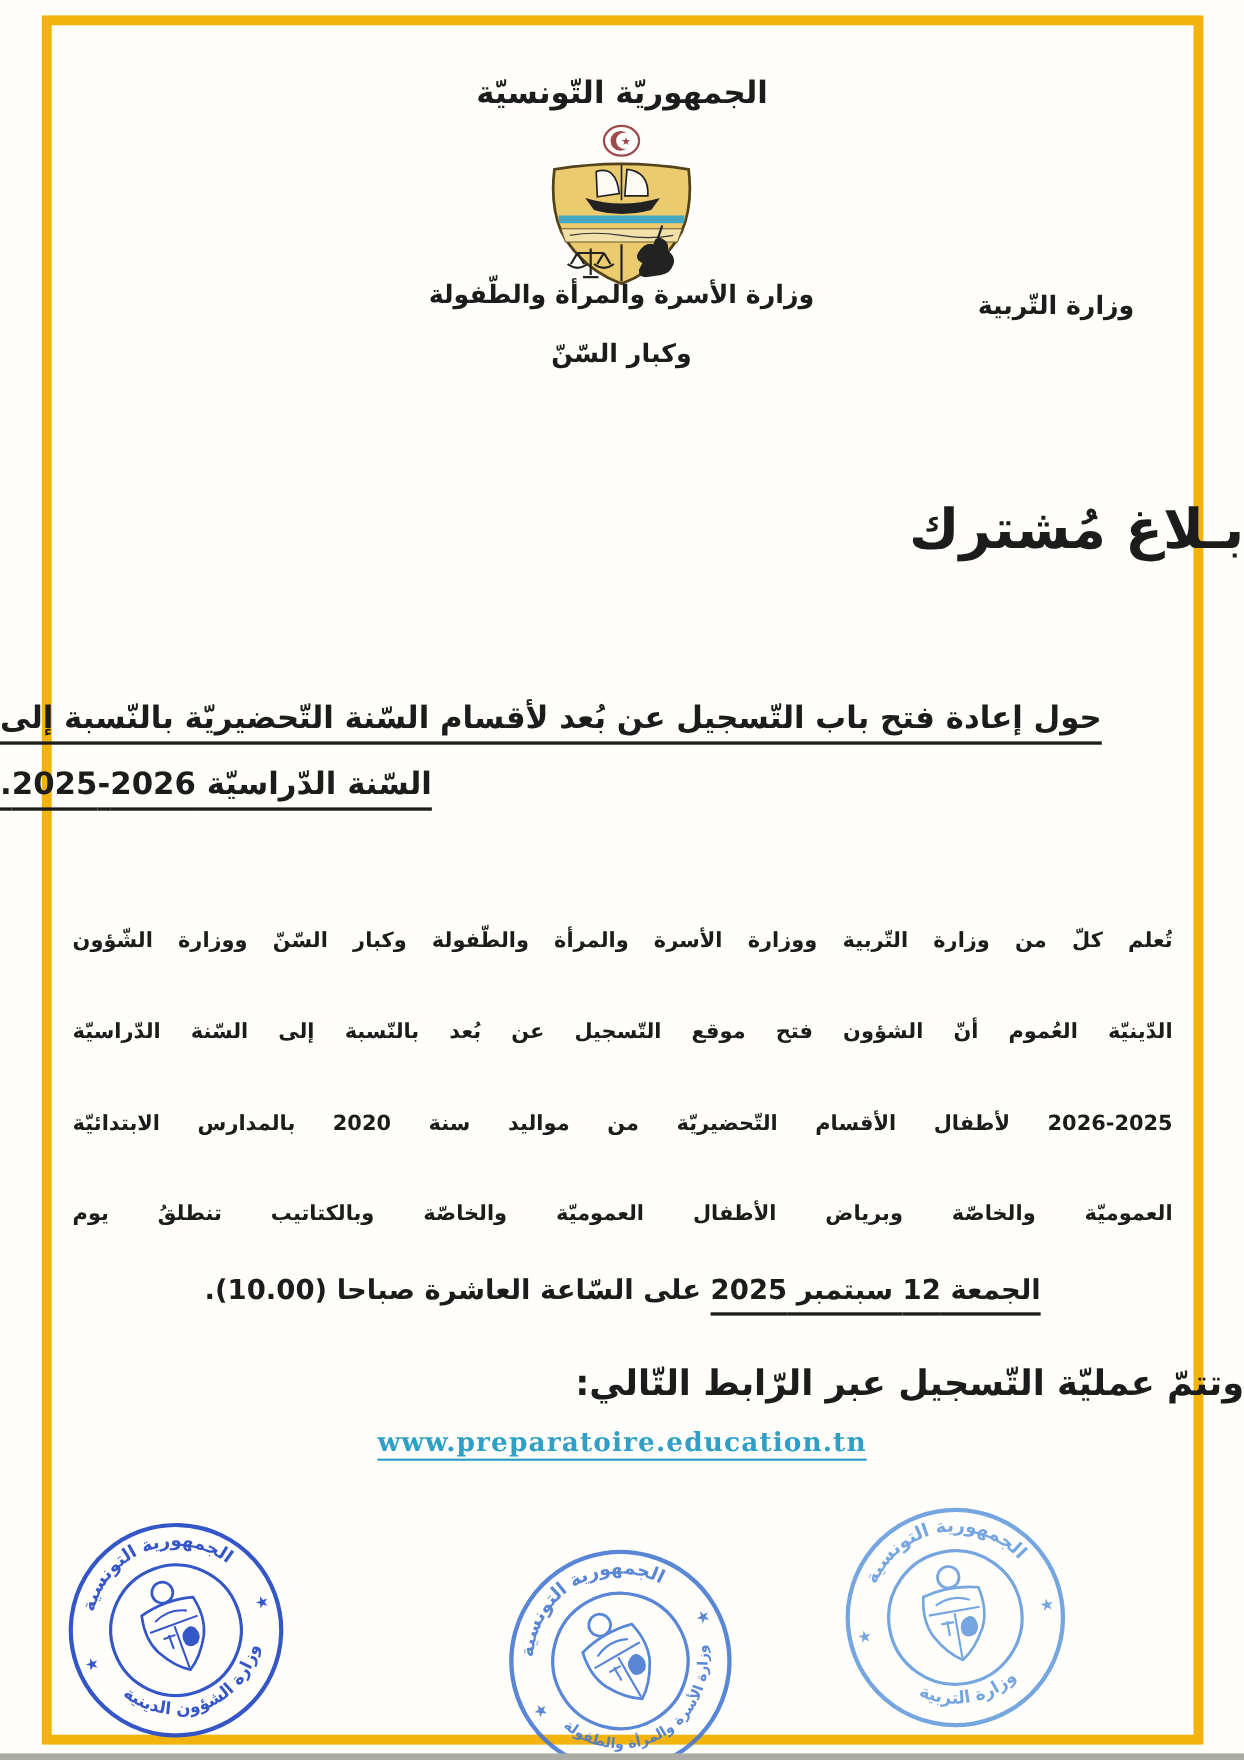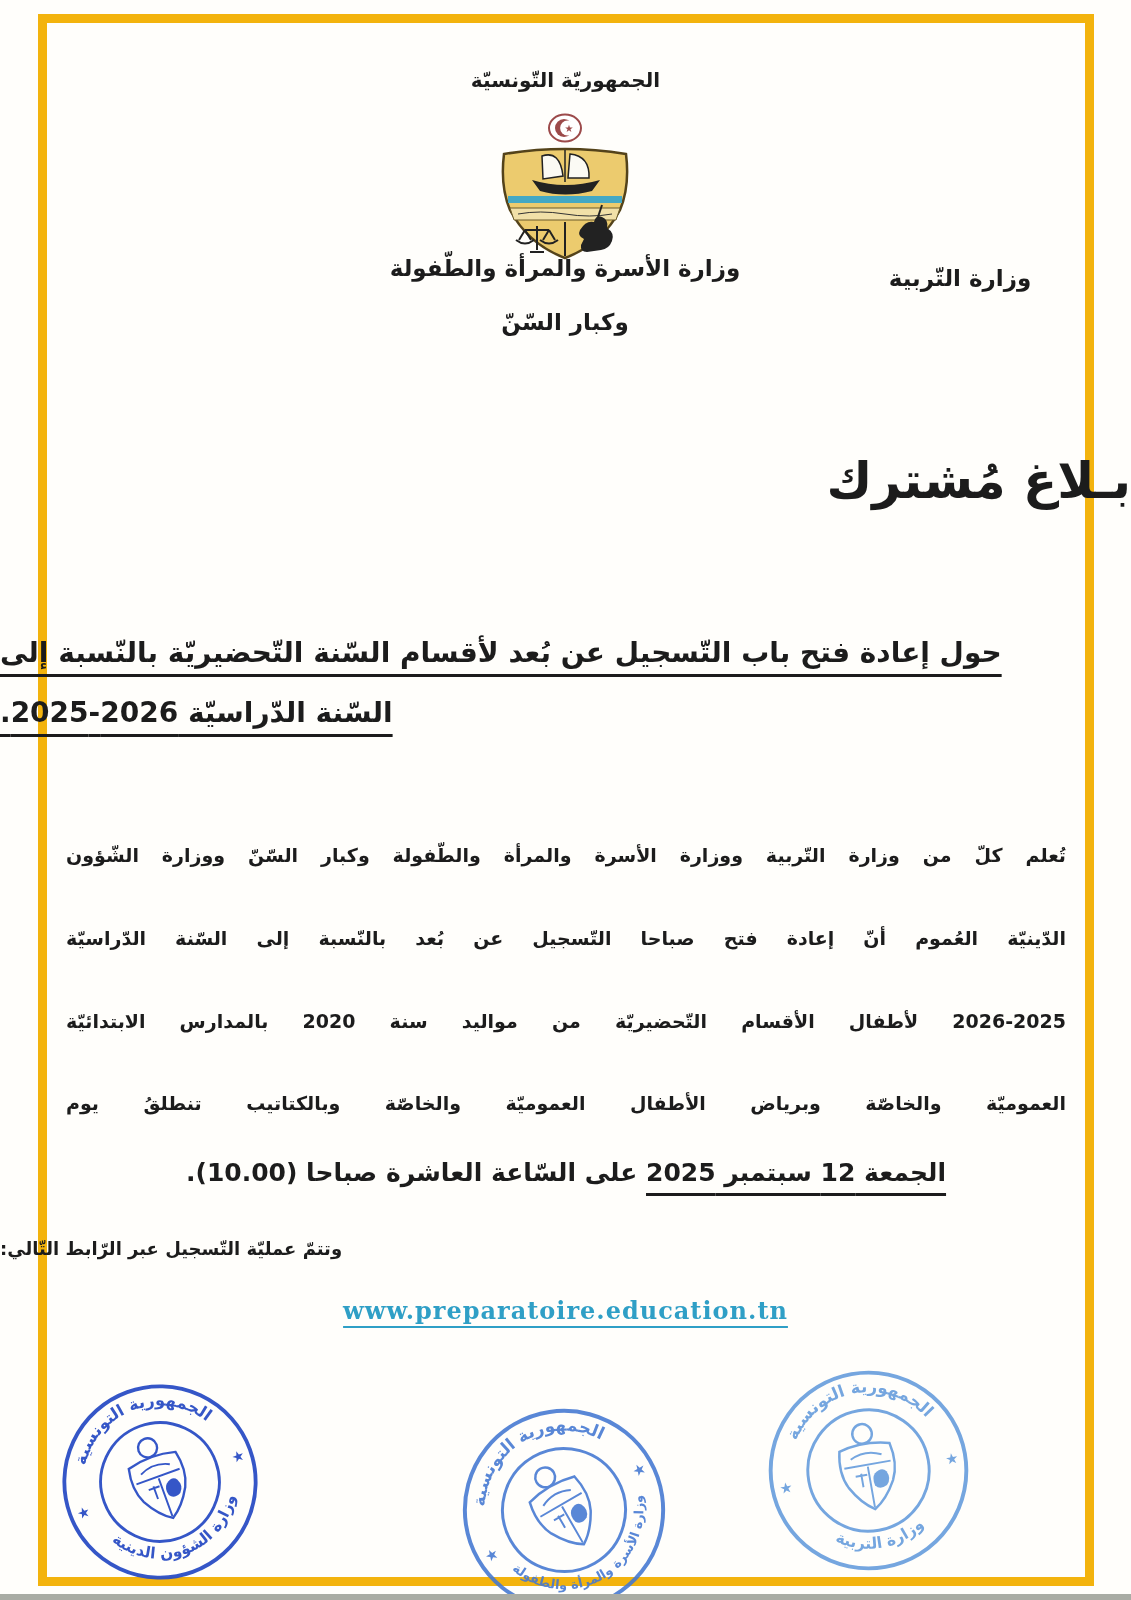--- a/index.html
+++ b/index.html
@@ -5,37 +5,37 @@
   html,body{margin:0;padding:0;background:#ffffff;}
   .sheet{
     position:relative;width:1131px;height:1600px;overflow:hidden;
     background:#fffefb;color:#1c1c1c;direction:rtl;
     font-family:"DejaVu Sans",sans-serif;font-weight:bold;
   }
   .frame{
     position:absolute;left:38px;top:14px;width:1056px;height:1572px;
     box-sizing:border-box;border:9px solid var(--border,#F3B30D);
   }
-  .republic{position:absolute;top:68px;left:0;width:100%;text-align:center;font-size:20px;}
+  .republic{position:absolute;top:68px;left:0;width:100%;text-align:center;font-size:28px;}
   .emblem{position:absolute;top:112px;left:480px;}
   .ministry{position:absolute;text-align:center;font-size:23px;line-height:1.4;}
   .min-edu{top:262px;left:845px;width:230px;}
   .min-fam1{top:252px;left:368px;width:394px;}
   .min-fam2{top:306px;left:368px;width:394px;}
   .min-rel{top:256px;left:62px;width:290px;}
   .title{position:absolute;top:452px;left:0;width:100%;text-align:right;font-size:50px;letter-spacing:1px;}
   .subject{position:absolute;left:0;width:100%;text-align:left;font-size:28px;}
   .subject1{top:636px;}
   .subject2{top:696px;}
   .ul{text-decoration:underline;text-decoration-thickness:2.5px;text-underline-offset:12px;}
   .bl{position:absolute;left:66px;width:1000px;font-size:19px;line-height:1.8;
       text-align:justify;text-align-last:justify;}
   .b1{top:838px;}.b2{top:921px;}.b3{top:1004px;}.b4{top:1086px;}
   .b5{position:absolute;top:1150px;left:66px;width:1000px;font-size:25px;line-height:1.8;text-align:center;}
-  .link-intro{position:absolute;top:1238px;left:0;width:100%;text-align:left;font-size:18px;}
+  .link-intro{position:absolute;top:1238px;left:0;width:100%;text-align:right;font-size:32px;}
   .url-line{position:absolute;top:1296px;left:0;width:100%;text-align:center;direction:ltr;}
   .url-line a{
     font-family:"DejaVu Serif",serif;font-weight:bold;font-size:24px;letter-spacing:1px;
     color:var(--link,#2f9fc6);text-decoration:underline;
     text-decoration-thickness:2px;text-underline-offset:7px;
   }
   .stamp{position:absolute;}
   .stamp svg text{font-family:"DejaVu Sans",sans-serif;font-weight:bold;}
   .stamp-left{left:50px;top:1372px;opacity:.95;}
   .stamp-center{left:450px;top:1396px;opacity:.88;}
@@ -85,21 +85,21 @@
   <div class="title">بـلاغ مُشترك</div>
 
   <div class="subject subject1">
     <span class="ul">حول إعادة فتح باب التّسجيل عن بُعد لأقسام السّنة التّحضيريّة بالنّسبة إلى</span>
   </div>
   <div class="subject subject2">
     <span class="ul">السّنة الدّراسيّة 2026-2025.</span>
   </div>
 
   <div class="bl b1">تُعلم كلّ من وزارة التّربية ووزارة الأسرة والمرأة والطّفولة وكبار السّنّ ووزارة الشّؤون</div>
-  <div class="bl b2">الدّينيّة العُموم أنّ إعادة فتح صباحا التّسجيل عن بُعد بالنّسبة إلى السّنة الدّراسيّة</div>
+  <div class="bl b2">الدّينيّة العُموم أنّ الشؤون فتح موقع التّسجيل عن بُعد بالنّسبة إلى السّنة الدّراسيّة</div>
   <div class="bl b3">2026-2025 لأطفال الأقسام التّحضيريّة من مواليد سنة 2020 بالمدارس الابتدائيّة</div>
   <div class="bl b4">العموميّة والخاصّة وبرياض الأطفال العموميّة والخاصّة وبالكتاتيب تنطلقُ يوم</div>
   <div class="b5">
     <span class="ul">الجمعة 12 سبتمبر 2025</span><span> على السّاعة العاشرة صباحا (10.00).</span>
   </div>
 
   <div class="link-intro">وتتمّ عمليّة التّسجيل عبر الرّابط التّالي:</div>
   <div class="url-line">
     <a href="#">www.preparatoire.education.tn</a>
   </div>

